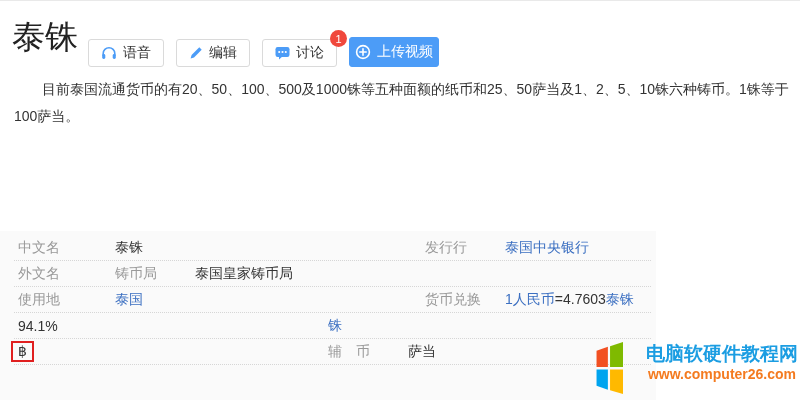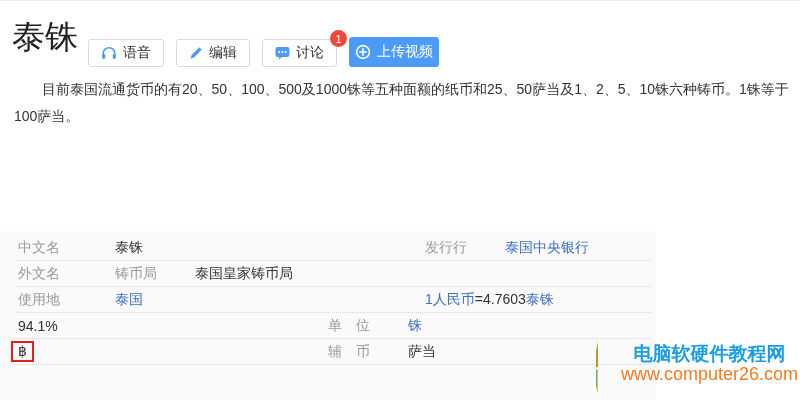--- a/index.html
+++ b/index.html
@@ -63,21 +63,21 @@
   .info-value { color:var(--text,#333); }
   .hl-box {
     display:inline-block; border:2px solid var(--hl-red,#e01f1f);
     padding:0 5px; margin-left:-7px; line-height:17px; color:#333;
   }
 
   
   .watermark { position:absolute; left:596px; top:341px; width:202px; display:flex; gap:23px; align-items:flex-start; z-index:5; }
   .wm-text { display:flex; flex-direction:column; align-items:center; }
   .wm-name { font-size:19px; font-weight:bold; color:var(--wm-blue,#1b9de2); line-height:24px; white-space:nowrap; }
-  .wm-url  { font-size:18px; font-weight:normal; color:var(--wm-orange,#f47b20); line-height:16px; }
+  .wm-url  { font-size:14px; font-weight:bold; color:var(--wm-orange,#f47b20); line-height:16px; }
 </style>
 </head>
 <body>
 
 <div class="page-title">泰铢</div>
 
 <div class="toolbar">
   <button class="tool-btn">
     <svg width="16" height="14" viewBox="0 0 16 14">
       <path class="icon-stroke" d="M2.2 9.5 V7.5 a5.8 5.8 0 0 1 11.6 0 V9.5"></path>
@@ -127,25 +127,25 @@
       <span class="info-value v-right"><a class="link">泰国中央银行</a></span>
     </div>
     <div class="info-row">
       <span class="info-label l-left">外文名</span>
       <span class="info-label l-right">铸币局</span>
       <span class="info-value v-right"><span>泰国皇家铸币局</span></span>
     </div>
     <div class="info-row">
       <span class="info-label l-left">使用地</span>
       <span class="info-value v-left"><a class="link">泰国</a></span>
+      <span class="info-label l-right">货币兑换</span>
       <span class="info-value v-right"><a class="link">1人民币</a><span>=4.7603</span><a class="link">泰铢</a></span>
     </div>
     <div class="info-row">
       <span class="info-value v-left"><span>94.1%</span></span>
-      <span class="info-label l-right">单　位</span>
       <span class="info-value v-right"><a class="link">铢</a></span>
     </div>
     <div class="info-row">
       <span class="info-value v-left"><span class="hl-box">฿</span></span>
       <span class="info-label l-right">辅　币</span>
       <span class="info-value v-right"><span>萨当</span></span>
     </div>
   </div>
 
 <div class="watermark">

